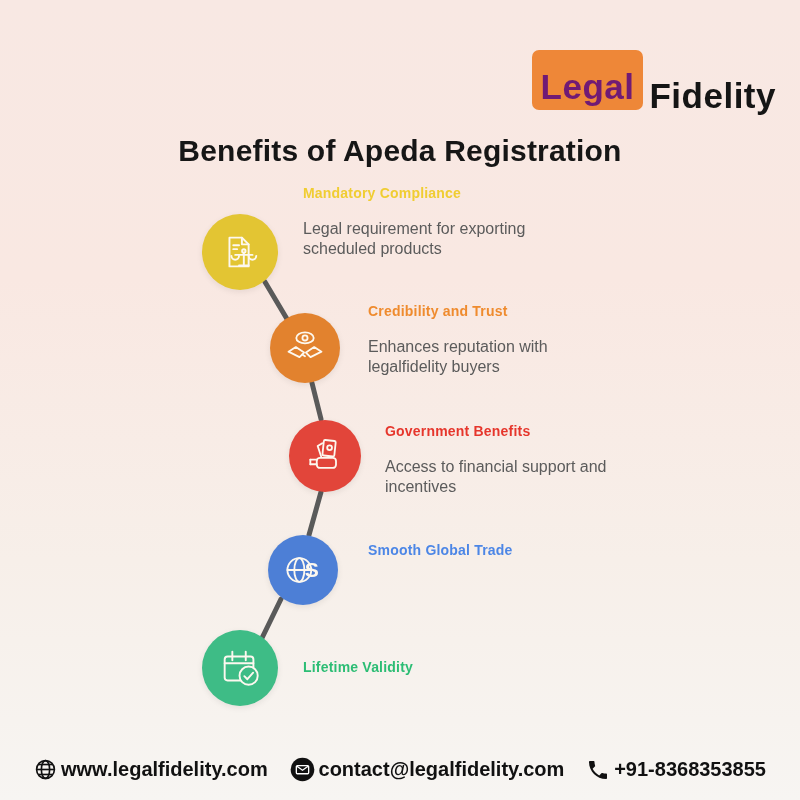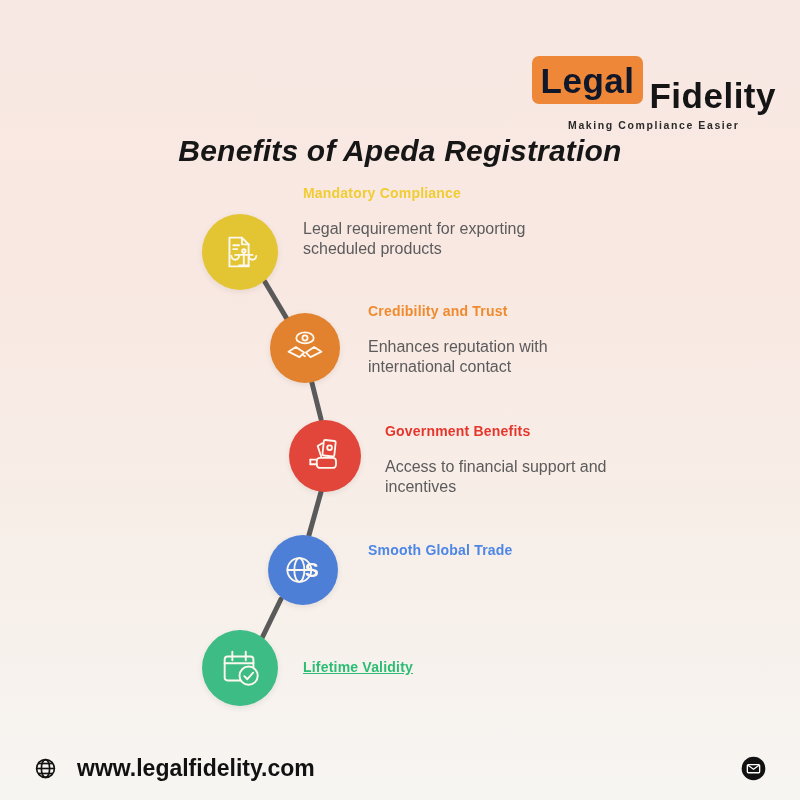--- a/index.html
+++ b/index.html
@@ -5,29 +5,29 @@
   html,body{margin:0;padding:0;}
   body{width:800px;height:800px;font-family:"Liberation Sans",sans-serif;}
   .canvas{
     position:relative;width:800px;height:800px;overflow:hidden;
     background:linear-gradient(180deg,#f8e8e3 0%,#f9e8e2 35%,#f7efe9 70%,#f7f5f2 100%);
   }
   
   .logo{position:absolute;top:44px;right:24px;text-align:center;}
   .logo-row{display:flex;align-items:center;gap:6px;}
   .logo-legal{
-    background:#ee8738;color:#0f172a;font-weight:bold;font-size:35px;
-    padding:7px 9px 5px 9px;border-radius:7px;line-height:1.05;letter-spacing:.5px;
+    background:#ee8738;color:#701a75;font-weight:bold;font-size:35px;
+    padding:19px 9px 5px 9px;border-radius:7px;line-height:1.05;letter-spacing:.5px;
   }
   .logo-fidelity{color:#151515;font-weight:bold;font-size:35px;letter-spacing:.5px;margin-top:32px;}
   .logo-tagline{margin-top:3px;font-size:10.5px;font-weight:bold;color:#2a2a2a;letter-spacing:1.6px;}
   
   .page-title{
     position:absolute;top:134px;left:0;width:800px;text-align:center;
-    font-size:30px;font-weight:bold;color:#161616;letter-spacing:.2px;font-style:italic;
+    font-size:30px;font-weight:bold;color:#161616;letter-spacing:.2px;
   }
   
   .connector-layer{position:absolute;top:0;left:0;width:800px;height:800px;pointer-events:none;}
   .circle{
     position:absolute;border-radius:50%;display:flex;align-items:center;justify-content:center;
     box-shadow:0 2px 6px rgba(0,0,0,.08);
   }
   .circle svg{stroke:#fdf8ef;fill:none;stroke-width:2;stroke-linecap:round;stroke-linejoin:round;}
   .c1{left:202px;top:214px;width:76px;height:76px;background:#e3c533;}
   .c2{left:270px;top:313px;width:70px;height:70px;background:#e2822e;}
@@ -37,39 +37,38 @@
   .item-title{position:absolute;font-size:14px;font-weight:bold;letter-spacing:.2px;}
   .item-desc{position:absolute;font-size:16px;color:#5b5b5b;line-height:1.22;}
   .t1{left:303px;top:185px;color:#f0cd32;}
   .d1{left:303px;top:219px;width:228px;}
   .t2{left:368px;top:303px;color:#ef8b2e;}
   .d2{left:368px;top:337px;width:235px;}
   .t3{left:385px;top:423px;color:#e6362c;text-align:center;}
   .d3{left:385px;top:457px;width:240px;}
   .t4{left:368px;top:542px;color:#4c86e6;}
   .d4{left:368px;top:576px;width:238px;}
-  .t5{left:303px;top:659px;color:#2cbd74;text-decoration:underline;}
+  .t5{left:303px;top:659px;color:#2cbd74;}
   .d5{left:303px;top:694px;width:248px;}
   
   .footer{position:absolute;left:0;bottom:18px;width:800px;display:flex;justify-content:space-between;
           align-items:center;padding:0 34px;box-sizing:border-box;}
-  .footer-item{display:flex;align-items:center;gap:20px;font-size:23px;font-weight:bold;color:#111;cursor:pointer;}
+  .footer-item{display:flex;align-items:center;gap:4px;font-size:20px;font-weight:bold;color:#111;cursor:pointer;}
   .footer-item svg{display:block;}
 </style>
 </head>
 <body>
 
 <div class="canvas">
 
   <div class="logo">
     <div class="logo-row">
       <span class="logo-legal">Legal</span>
       <span class="logo-fidelity">Fidelity</span>
     </div>
-    <div class="logo-tagline">Making Compliance Easier</div>
   </div>
 
   <div class="page-title">Benefits of Apeda Registration</div>
 
   <svg class="connector-layer" width="800" height="800" viewBox="0 0 800 800">
     <g stroke="#5a5a5a" stroke-width="5" stroke-linecap="round">
       <line x1="265" y1="282" x2="287" y2="319"></line>
       <line x1="312" y1="383" x2="321" y2="419"></line>
       <line x1="321" y1="492" x2="309" y2="535"></line>
       <line x1="281" y1="599" x2="262" y2="638"></line>
@@ -96,21 +95,21 @@
   <div class="circle c2">
     <svg width="44" height="44" viewBox="0 0 48 48">
       <ellipse cx="24" cy="13" rx="9.5" ry="6"></ellipse>
       <circle cx="24" cy="13" r="2.8"></circle>
       <path d="M6 28 L14 23 L23 29 L18 34 Z"></path>
       <path d="M42 28 L34 23 L25 29 L30 34 Z"></path>
       <path d="M21 31 l3 2"></path>
     </svg>
   </div>
   <div class="item-title t2">Credibility and Trust</div>
-  <div class="item-desc d2">Enhances reputation with international contact</div>
+  <div class="item-desc d2">Enhances reputation with legalfidelity buyers</div>
 
   <div class="circle c3">
     <svg width="44" height="44" viewBox="0 0 48 48">
       <rect x="22" y="7" width="13" height="17" rx="1.5" transform="rotate(6 28 15)"></rect>
       <path d="M21 10 l-5 3 4 12"></path>
       <circle cx="29" cy="15" r="2.6"></circle>
       <rect x="15" y="26" width="21" height="11" rx="3.5"></rect>
       <line x1="8" y1="28" x2="15" y2="28"></line>
       <line x1="8" y1="33" x2="15" y2="33"></line>
       <line x1="8" y1="28" x2="8" y2="33"></line>
@@ -151,16 +150,23 @@
         <line x1="4.3" y1="17.2" x2="19.7" y2="17.2"></line>
       </svg>
       <span>www.legalfidelity.com</span>
     </div>
     <div class="footer-item">
       <svg width="25" height="25" viewBox="0 0 26 26">
         <circle cx="13" cy="13" r="12.3" fill="#111"></circle>
         <rect x="6.6" y="9" width="12.8" height="8.4" rx="1" fill="none" stroke="#fff" stroke-width="1.4"></rect>
         <path d="M7.2 9.6 L13 13.8 L18.8 9.6" fill="none" stroke="#fff" stroke-width="1.4"></path>
       </svg>
+      <span>contact@legalfidelity.com</span>
+    </div>
+    <div class="footer-item">
+      <svg width="24" height="24" viewBox="0 0 24 24" fill="#111">
+        <path d="M6.62 10.79c1.44 2.83 3.76 5.14 6.59 6.59l2.2-2.2c.27-.27.67-.36 1.02-.24 1.12.37 2.33.57 3.57.57.55 0 1 .45 1 1V20c0 .55-.45 1-1 1-9.39 0-17-7.61-17-17 0-.55.45-1 1-1h3.5c.55 0 1 .45 1 1 0 1.25.2 2.45.57 3.57.11.35.03.74-.25 1.02l-2.2 2.2z"></path>
+      </svg>
+      <span>+91-8368353855</span>
     </div>
   </div>
 
 </div>
 
 </body></html>

